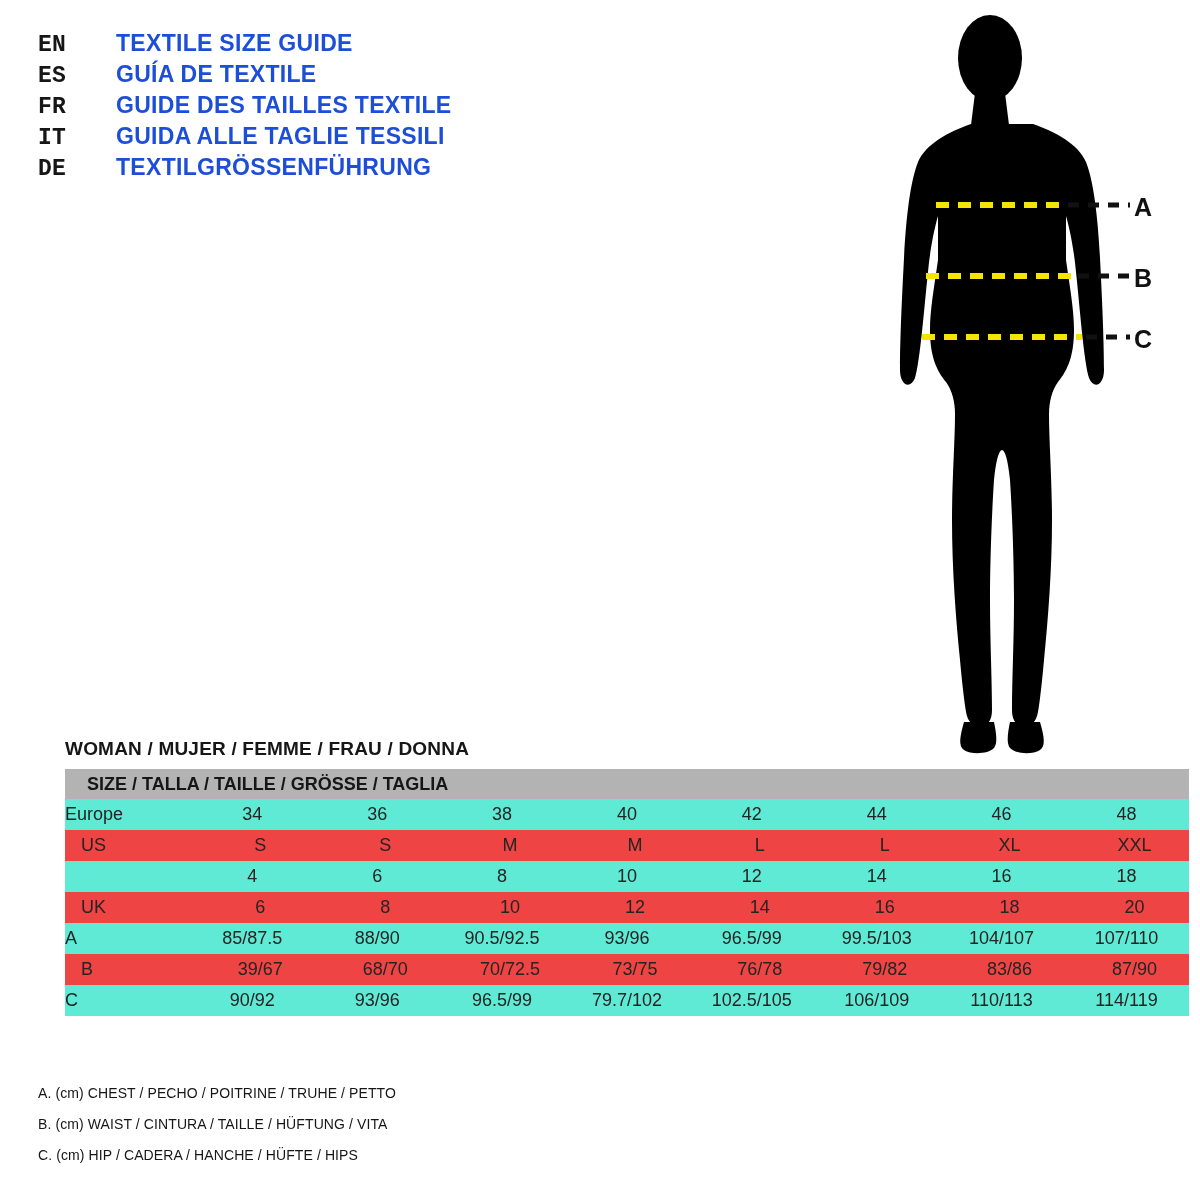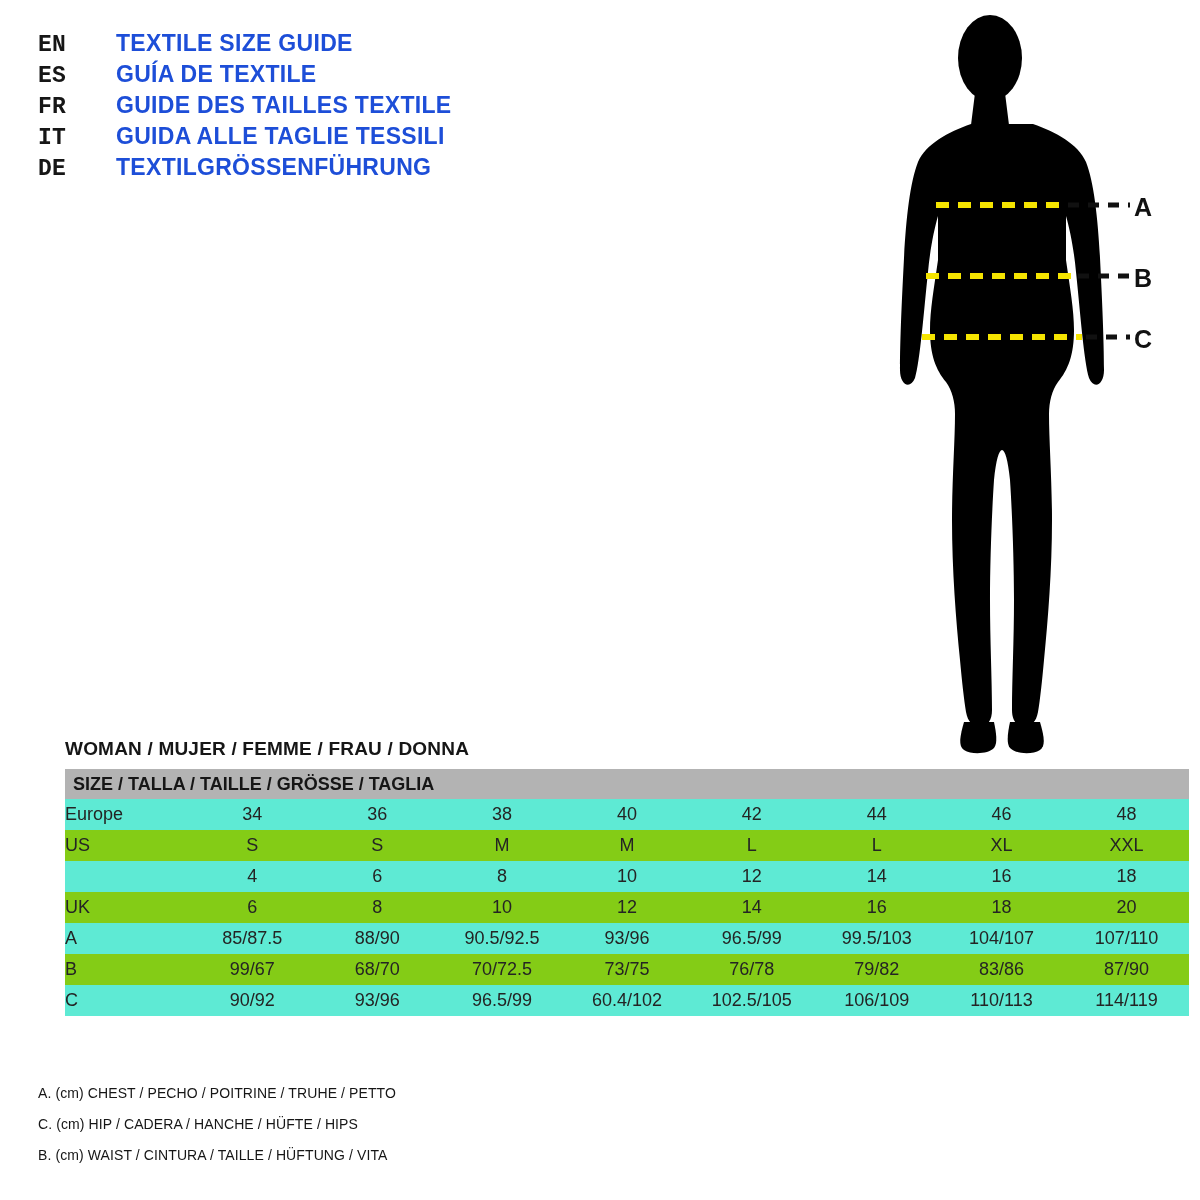--- a/index.html
+++ b/index.html
@@ -89,24 +89,24 @@
     color: #242424;
     height: 31px;
     padding: 0;
     vertical-align: middle;
   }
   tr.header-row td {
     background: #b3b3b3;
     font-weight: 700;
     color: #161616;
     font-size: 18px;
-    padding-left: 8px;
+    padding-left: 22px;
     height: 30px;
   }
-  tr.shade td { background: #84cc16; }
+  tr.shade td { background: #ef4444; padding-left: 16px; }
   tr.plain td { background: #5eead4; }
   td.row-label {
     padding-left: 8px;
     text-align: left;
     width: 180px;
   }
   td.val {
     text-align: center;
   }
 
@@ -277,42 +277,42 @@
         <td class="val">90.5/92.5</td>
         <td class="val">93/96</td>
         <td class="val">96.5/99</td>
         <td class="val">99.5/103</td>
         <td class="val">104/107</td>
         <td class="val">107/110</td>
       </tr>
 
       <tr class="shade">
         <td class="row-label">B</td>
-        <td class="val">99/67</td>
+        <td class="val">39/67</td>
         <td class="val">68/70</td>
         <td class="val">70/72.5</td>
         <td class="val">73/75</td>
         <td class="val">76/78</td>
         <td class="val">79/82</td>
         <td class="val">83/86</td>
         <td class="val">87/90</td>
       </tr>
 
       <tr class="plain">
         <td class="row-label">C</td>
         <td class="val">90/92</td>
         <td class="val">93/96</td>
         <td class="val">96.5/99</td>
-        <td class="val">60.4/102</td>
+        <td class="val">79.7/102</td>
         <td class="val">102.5/105</td>
         <td class="val">106/109</td>
         <td class="val">110/113</td>
         <td class="val">114/119</td>
       </tr>
     </tbody>
   </table>
 </div>
 
 <div id="footnotes">
   <div class="footnote">A. (cm) CHEST / PECHO / POITRINE / TRUHE / PETTO</div>
+  <div class="footnote">B. (cm) WAIST / CINTURA / TAILLE / HÜFTUNG / VITA</div>
   <div class="footnote">C. (cm) HIP / CADERA / HANCHE / HÜFTE / HIPS</div>
-  <div class="footnote">B. (cm) WAIST / CINTURA / TAILLE / HÜFTUNG / VITA</div>
 </div>
 
 </body></html>

